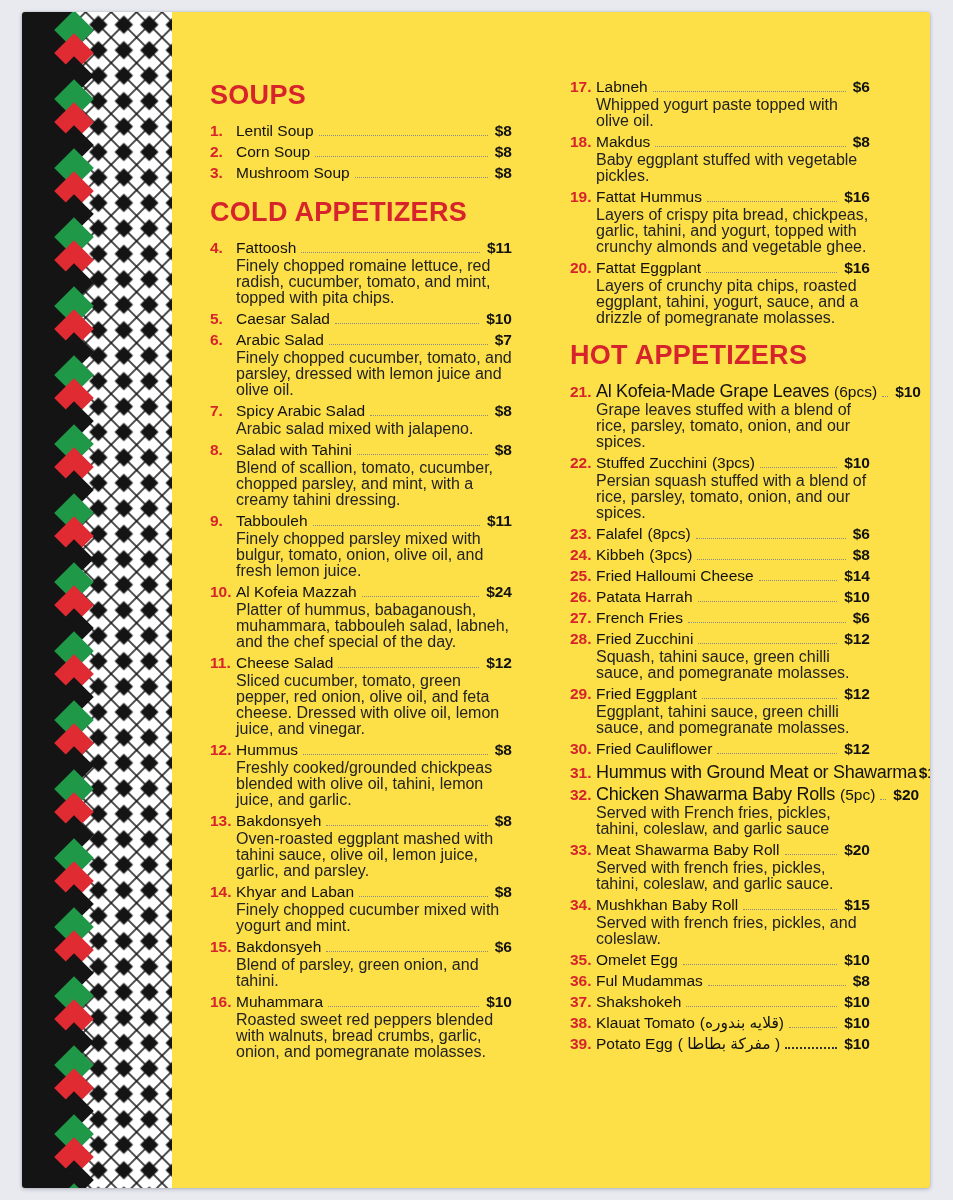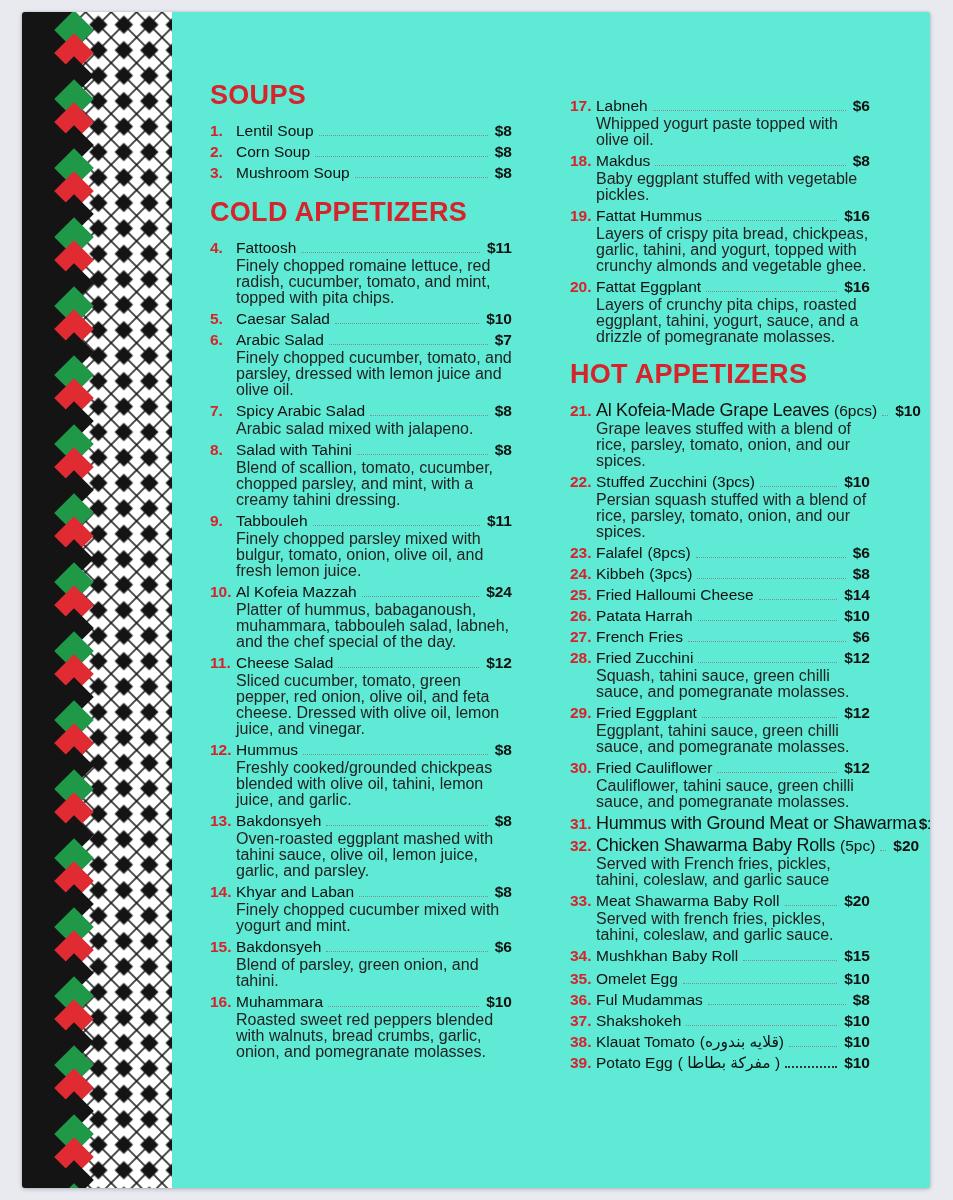--- a/index.html
+++ b/index.html
@@ -4,27 +4,27 @@
 <style>
   html,body{margin:0;padding:0;}
   body{
     width:953px;height:1200px;position:relative;
     background:#e9e9f0;
     font-family:"Liberation Sans","DejaVu Sans",sans-serif;
     -webkit-font-smoothing:antialiased;
   }
   .page{
     position:absolute;left:22px;top:12px;width:908px;height:1176px;
-    background:#5eead4;border-radius:3px;overflow:hidden;
+    background:#fde047;border-radius:3px;overflow:hidden;
     box-shadow:0 1px 4px rgba(40,40,60,.28),0 0 0 1px rgba(0,0,0,.03);
   }
   .border-art{position:absolute;left:0;top:0;width:150px;height:1176px;}
   .col{position:absolute;color:#1a1a1a;}
   .col-left{left:188px;top:68px;width:302px;}
-  .col-right{left:548px;top:84px;width:300px;}
+  .col-right{left:548px;top:65px;width:300px;}
   h2{
     margin:14px 0 11px 0;font-size:27px;line-height:30px;font-weight:bold;
     color:#d7232b;letter-spacing:.3px;
   }
   .col h2:first-child{margin-top:0;}
   .item{margin-bottom:3px;}
   .item.simple{margin-bottom:1px;}
   .row{display:flex;align-items:baseline;font-size:15.5px;line-height:20px;}
   .num{flex:0 0 26px;font-weight:bold;color:#d7232b;}
   .name{font-weight:normal;white-space:nowrap;color:#111;}
@@ -376,21 +376,20 @@
         </div>
         <div class="desc">Eggplant, tahini sauce, green chilli sauce, and pomegranate molasses.</div>
       </div>
       <div class="item">
         <div class="row">
           <span class="num">30.</span>
           <span class="name">Fried Cauliflower</span>
           <span class="dots"></span>
           <span class="price">$12</span>
         </div>
-        <div class="desc">Cauliflower, tahini sauce, green chilli sauce, and pomegranate molasses.</div>
       </div>
       <div class="item simple">
         <div class="row">
           <span class="num">31.</span>
           <span class="name condensed">Hummus with Ground Meat or Shawarma</span>
           <span class="price" style="margin-left: auto;">$15</span>
         </div>
       </div>
       <div class="item">
         <div class="row">
@@ -411,20 +410,21 @@
         </div>
         <div class="desc">Served with french fries, pickles, tahini, coleslaw, and garlic sauce.</div>
       </div>
       <div class="item">
         <div class="row">
           <span class="num">34.</span>
           <span class="name">Mushkhan Baby Roll</span>
           <span class="dots"></span>
           <span class="price">$15</span>
         </div>
+        <div class="desc">Served with french fries, pickles, and coleslaw.</div>
       </div>
       <div class="item simple">
         <div class="row">
           <span class="num">35.</span>
           <span class="name">Omelet Egg</span>
           <span class="dots"></span>
           <span class="price">$10</span>
         </div>
       </div>
       <div class="item simple">

